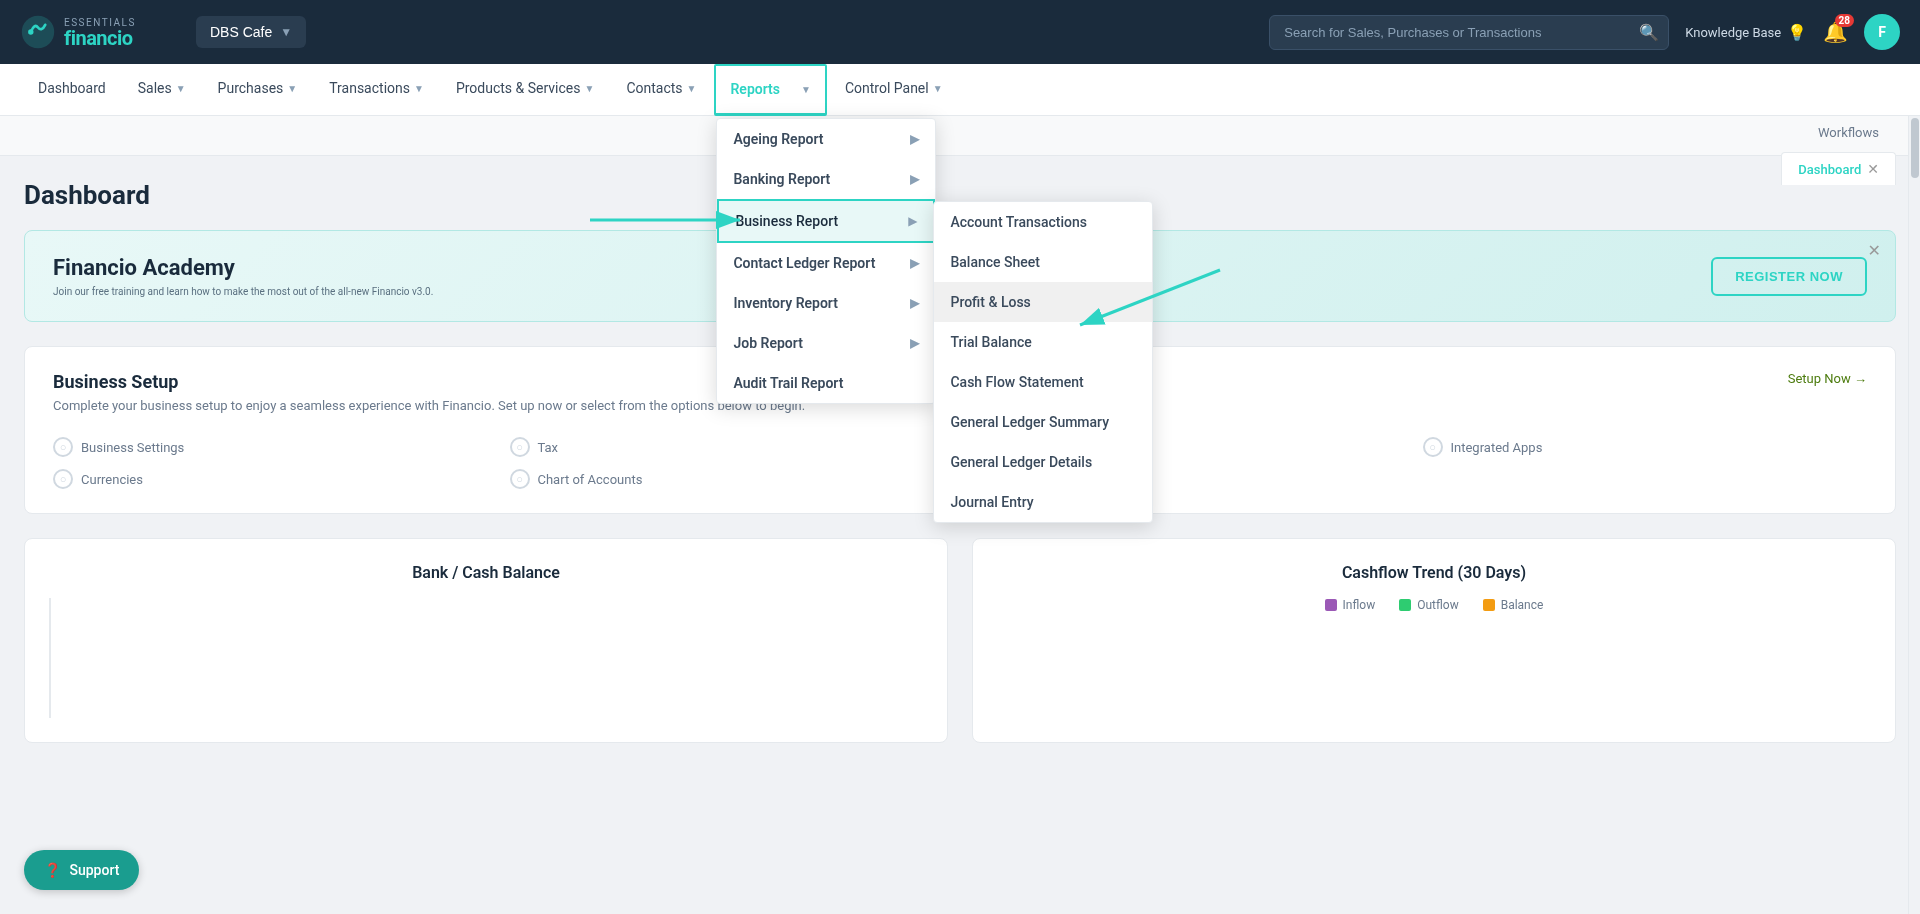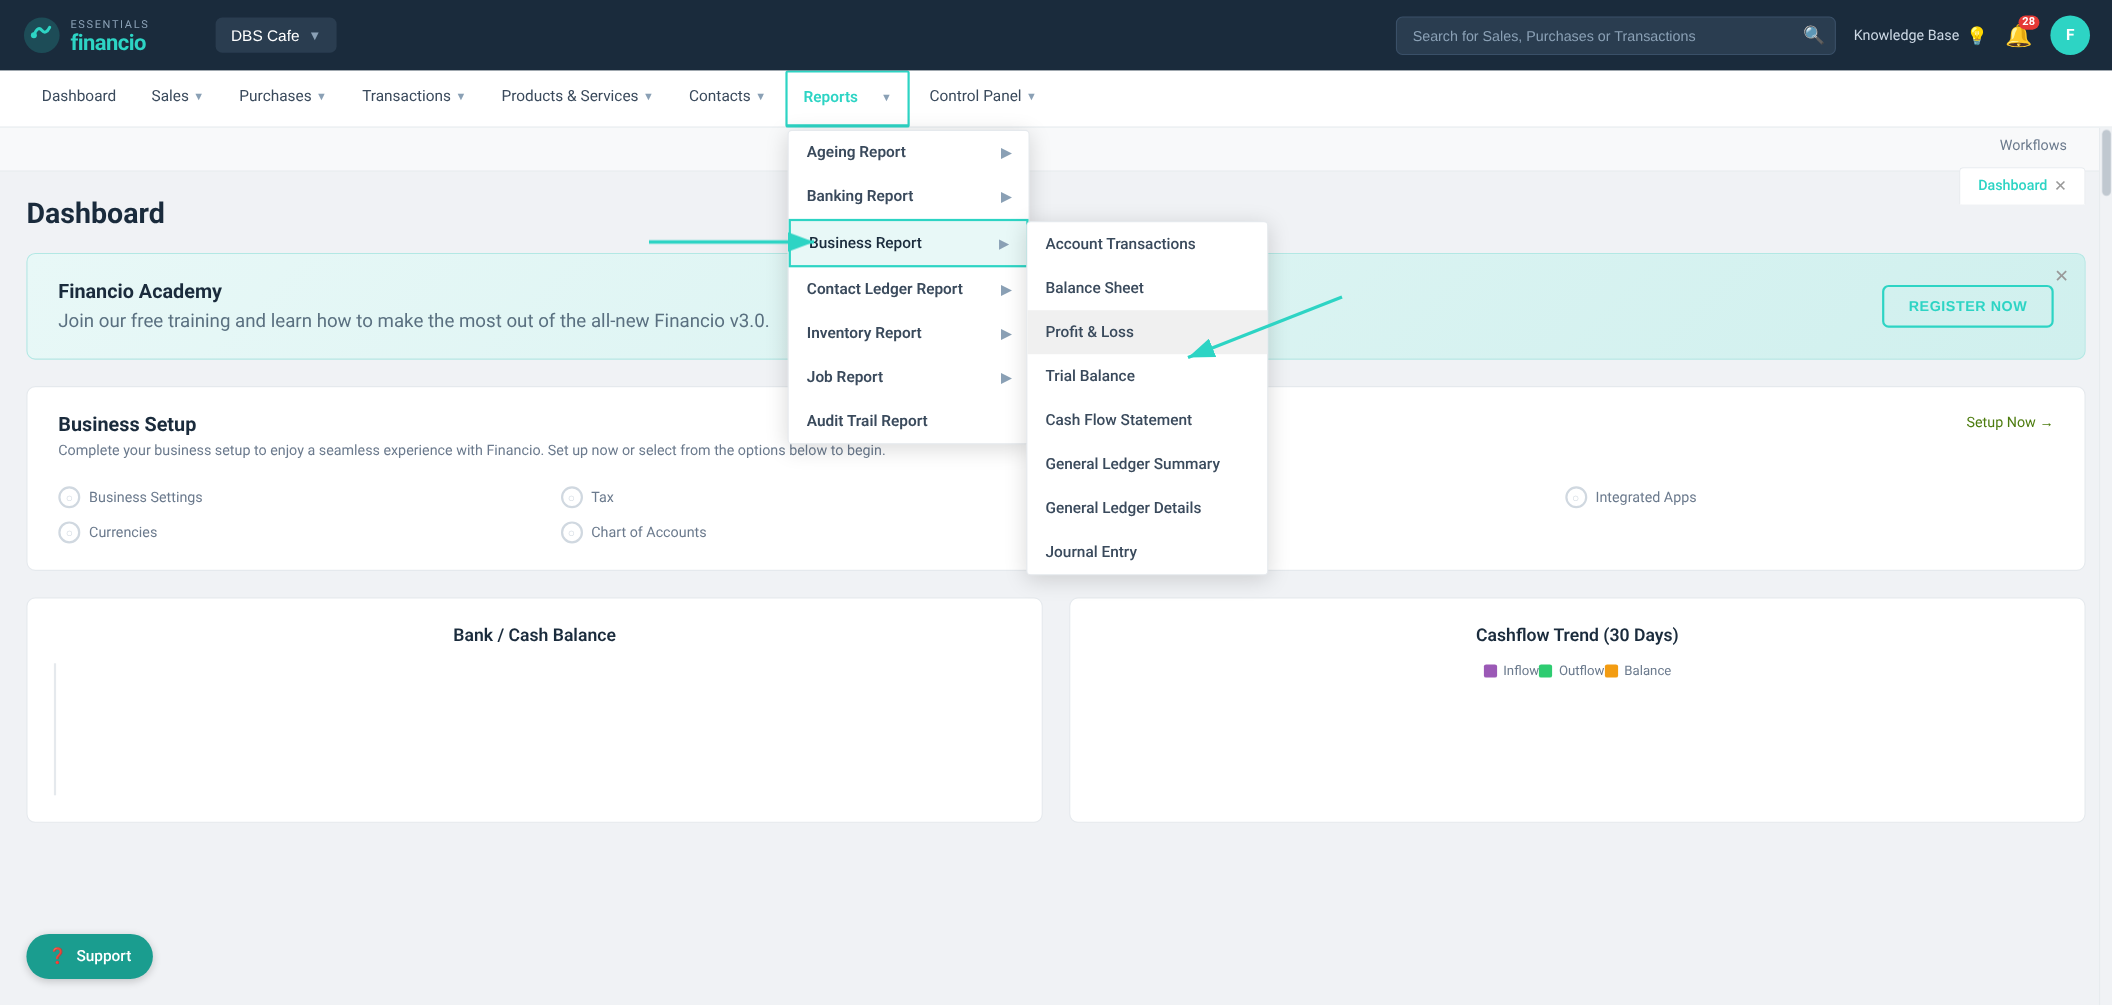--- a/index.html
+++ b/index.html
@@ -220,22 +220,22 @@
       position: relative;
     }
     .academy-close {
       position: absolute;
       top: 10px;
       right: 14px;
       color: #999;
       cursor: pointer;
       font-size: 16px;
     }
-    .academy-text h2 { font-size: 18px; font-weight: 700; color: #1a2b3c; margin-bottom: 6px; }
-    .academy-text p { font-size: 17px; color: #5a7080; }
+    .academy-text h2 { font-size: 22px; font-weight: 700; color: #1a2b3c; margin-bottom: 6px; }
+    .academy-text p { font-size: 10px; color: #5a7080; }
     .register-btn {
       border: 2px solid #2dd4c4;
       background: transparent;
       color: #2dd4c4;
       padding: 10px 22px;
       border-radius: 6px;
       font-size: 13px;
       font-weight: 700;
       cursor: pointer;
       letter-spacing: 0.5px;
@@ -308,20 +308,21 @@
     .chart-title { font-size: 16px; font-weight: 600; color: #1a2b3c; margin-bottom: 16px; text-align: center; }
     .chart-axis {
       border-left: 2px solid #e5e9ed;
       height: 120px;
       position: relative;
       margin-top: 10px;
     }
     .cashflow-legend {
       display: flex;
       justify-content: center;
+      gap: 24px;
       margin-top: 12px;
     }
     .legend-item {
       display: flex;
       align-items: center;
       gap: 6px;
       font-size: 12px;
       color: #6b7a8d;
     }
     .legend-dot {

